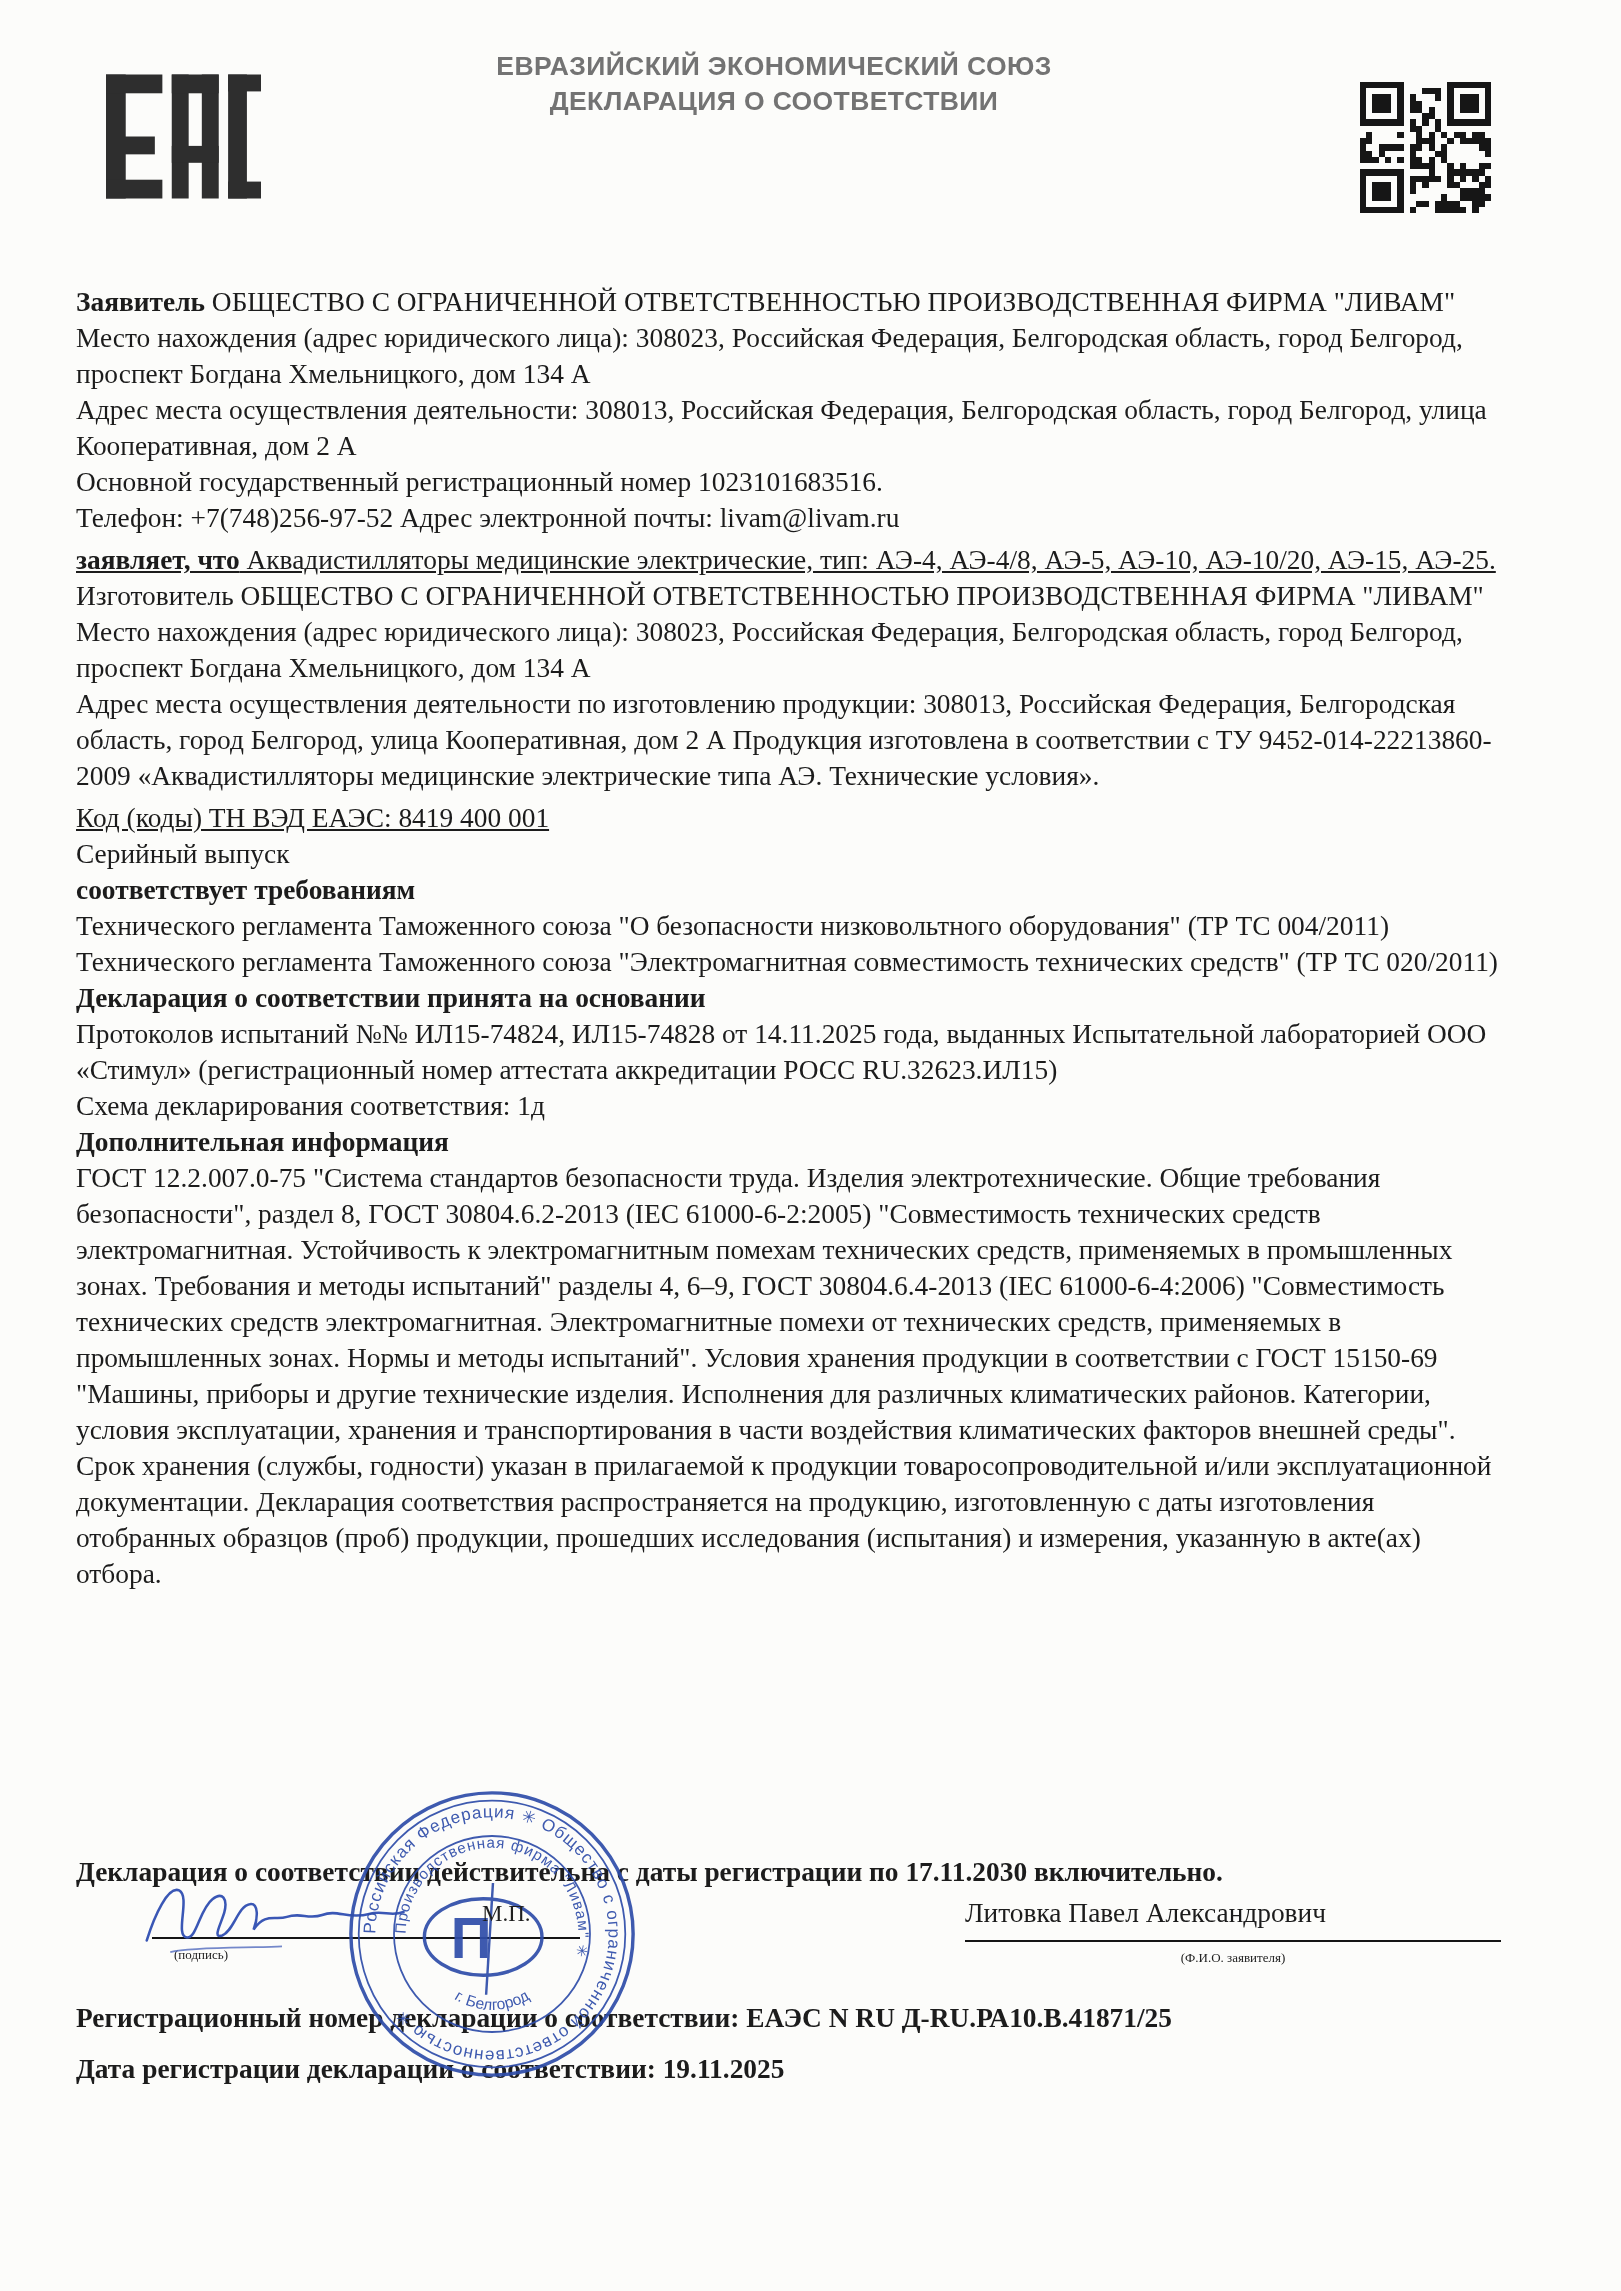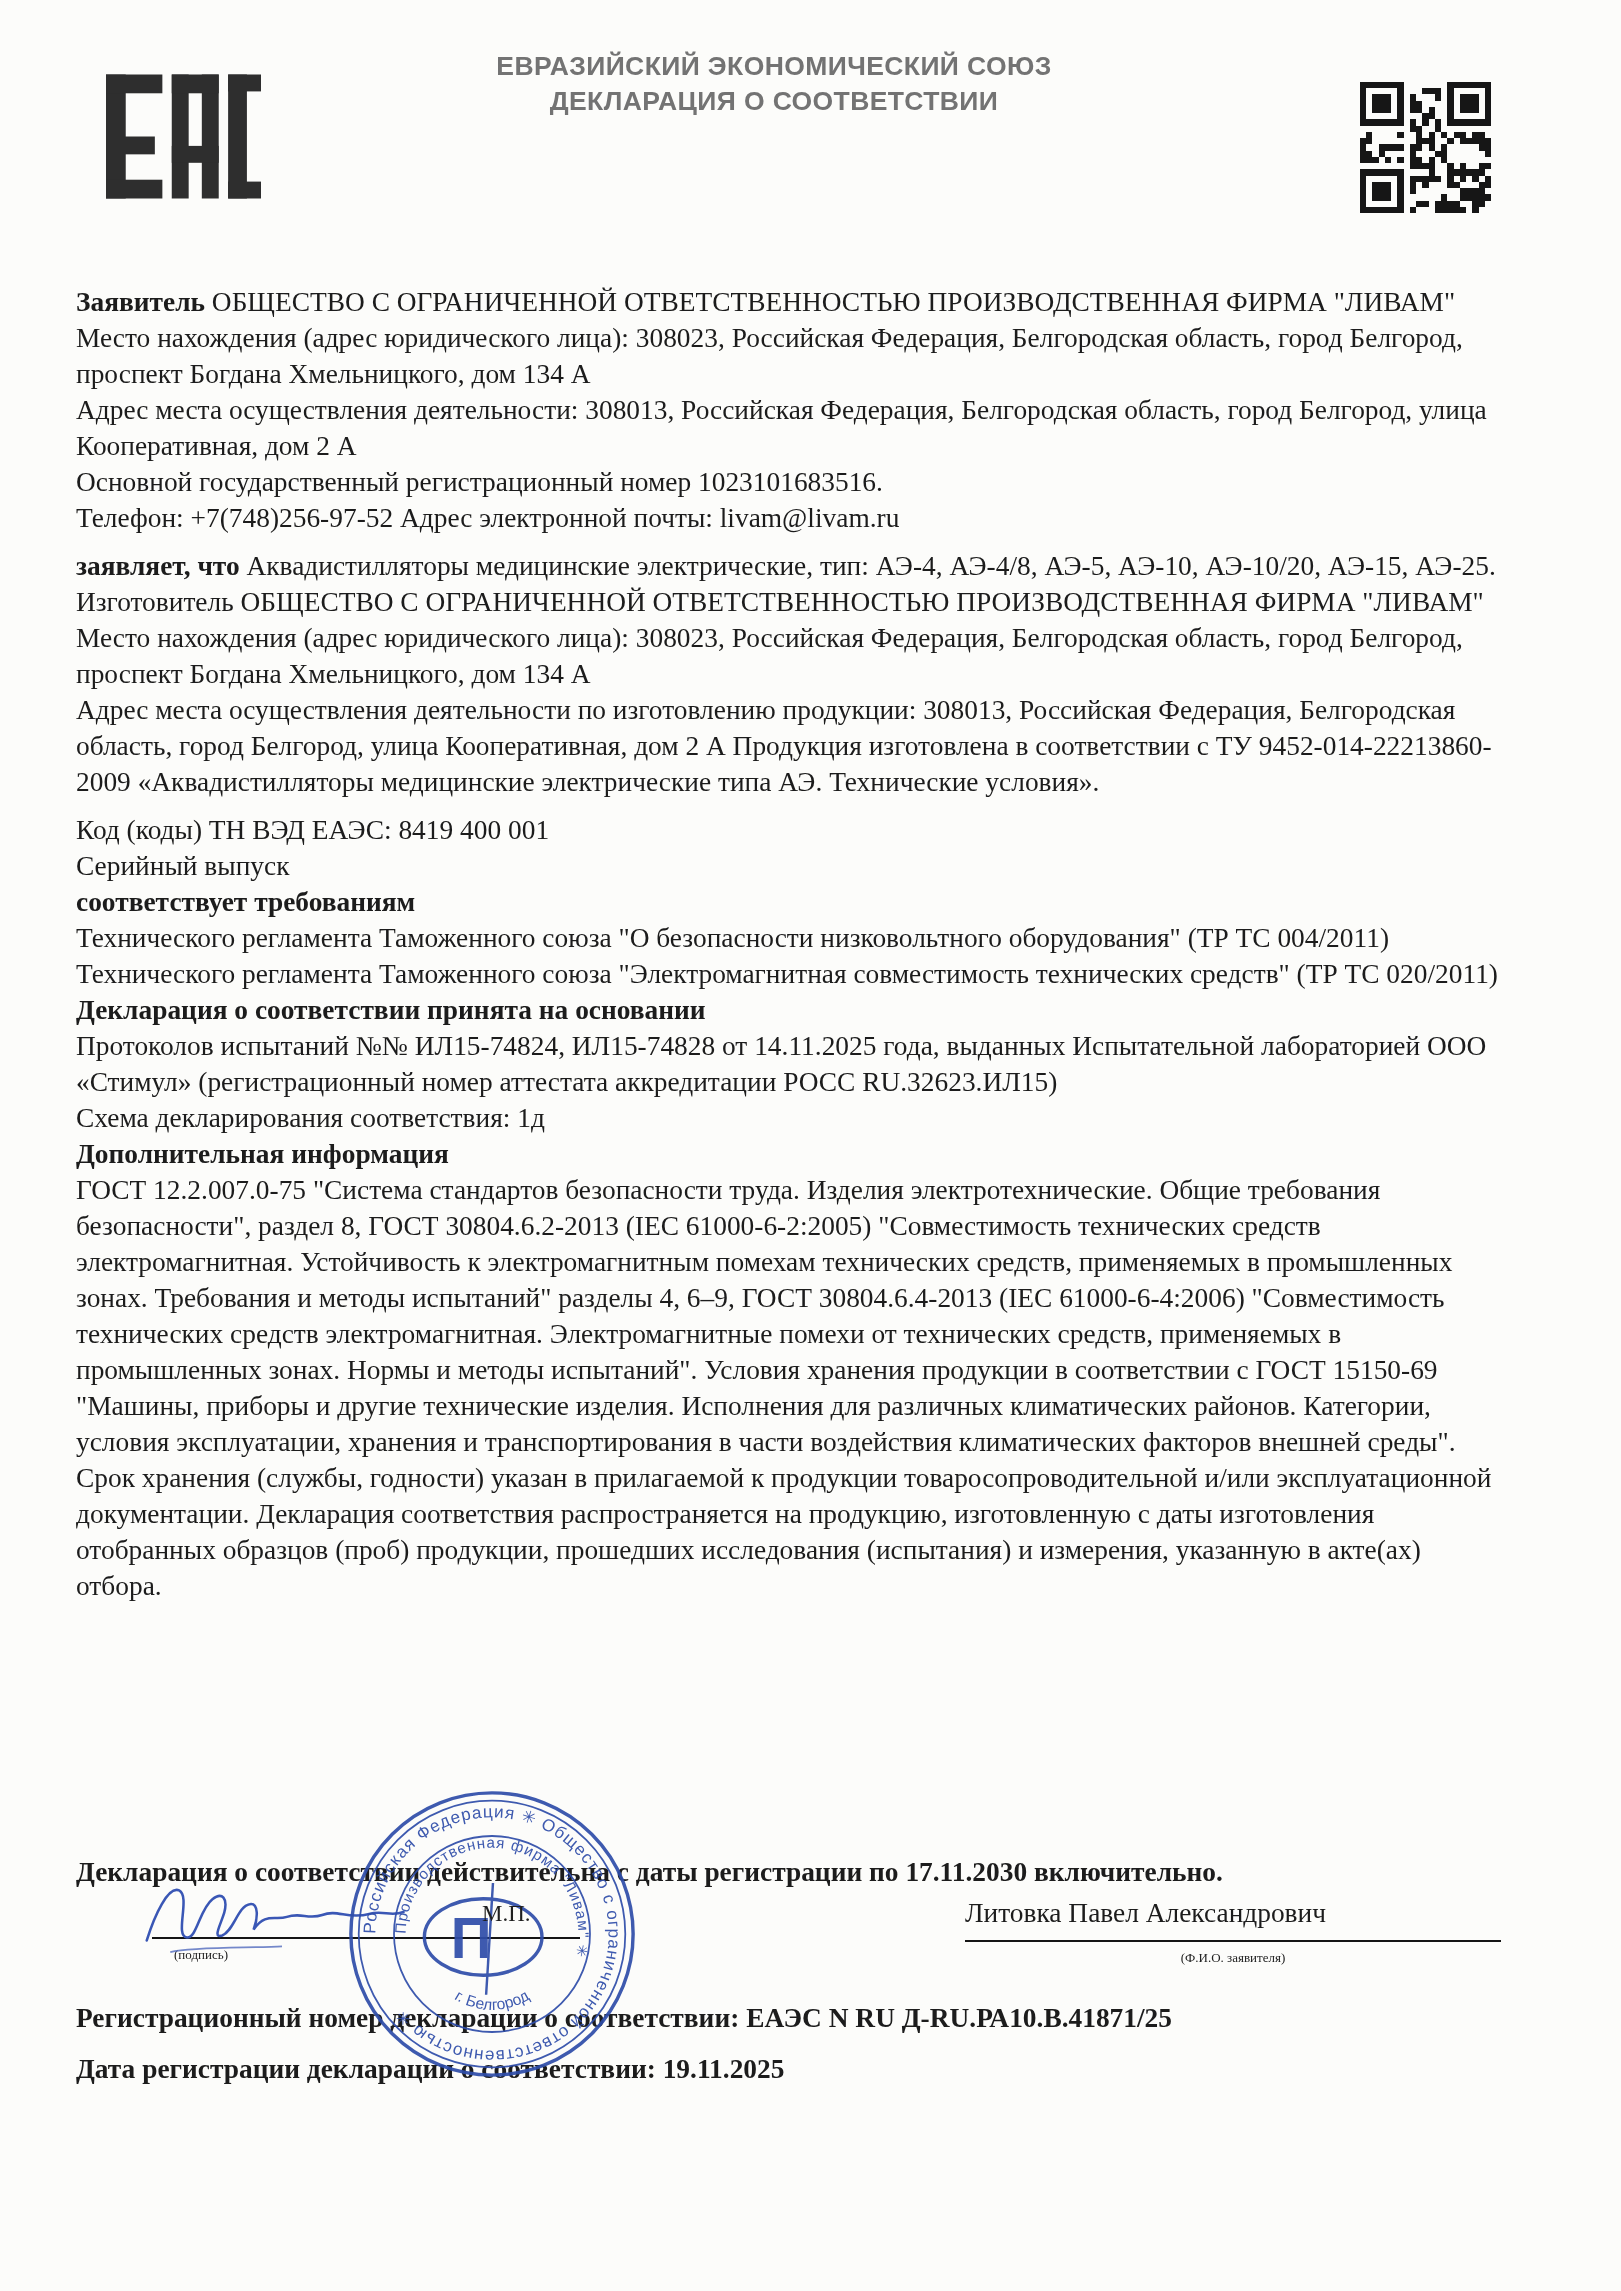--- a/index.html
+++ b/index.html
@@ -13,21 +13,21 @@
   .abs{position:absolute;}
   
   #eac-logo{left:106px;top:71px;width:155px;height:131px;}
   #doc-title{left:274px;top:49px;width:1000px;text-align:center;
     font-family:"Liberation Sans",sans-serif;font-weight:bold;
     font-size:26.5px;line-height:35px;color:#737373;letter-spacing:0.4px;}
   #qr{left:1360px;top:82px;width:131px;height:131px;}
   
   #body-text{left:76px;top:284px;width:1429px;font-size:27.4px;line-height:36px;}
   #body-text p{margin:0;}
-  #body-text p.gap{margin-top:12px;}
+  #body-text p.gap{margin-top:6px;text-decoration:underline;}
   #body-text b{font-weight:bold;}
   .bold-line{font-size:27.4px;font-weight:bold;line-height:35px;}
   #validity-line{left:76px;top:1855px;width:1441px;}
   #reg-number-line{left:76px;top:2001px;width:1470px;}
   #reg-date-line{left:76px;top:2052px;width:1470px;}
   
   .sig-line{border-bottom:2.9px solid #151515;height:0;}
   #sign-line-left{left:152px;top:1937px;width:428px;}
   #sign-line-right{left:965px;top:1940px;width:536px;}
   .small-label{font-size:13px;color:#222;}

